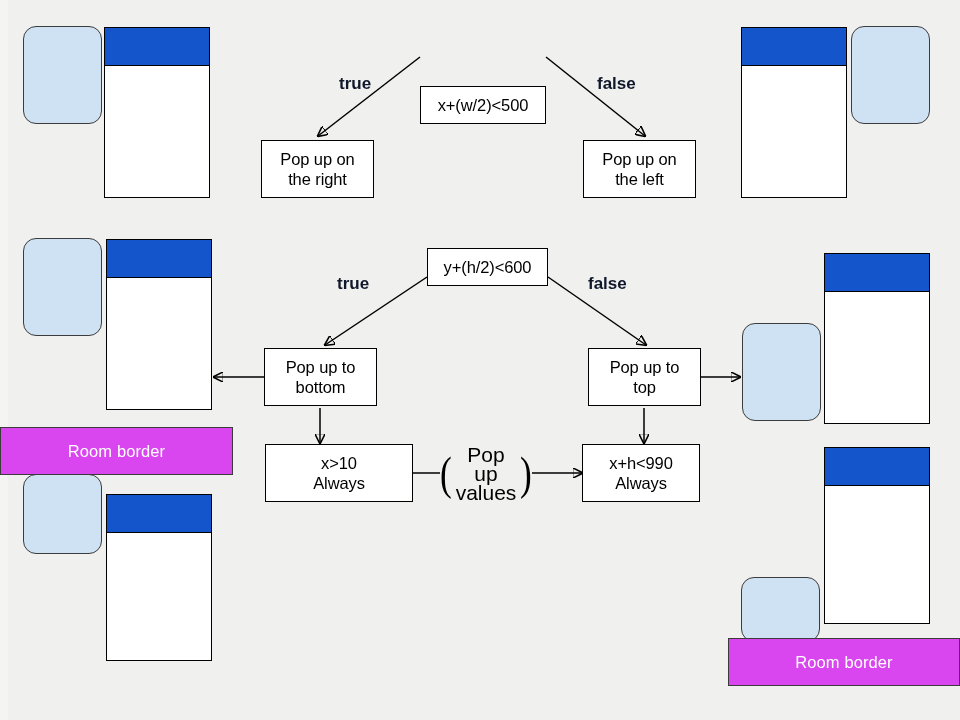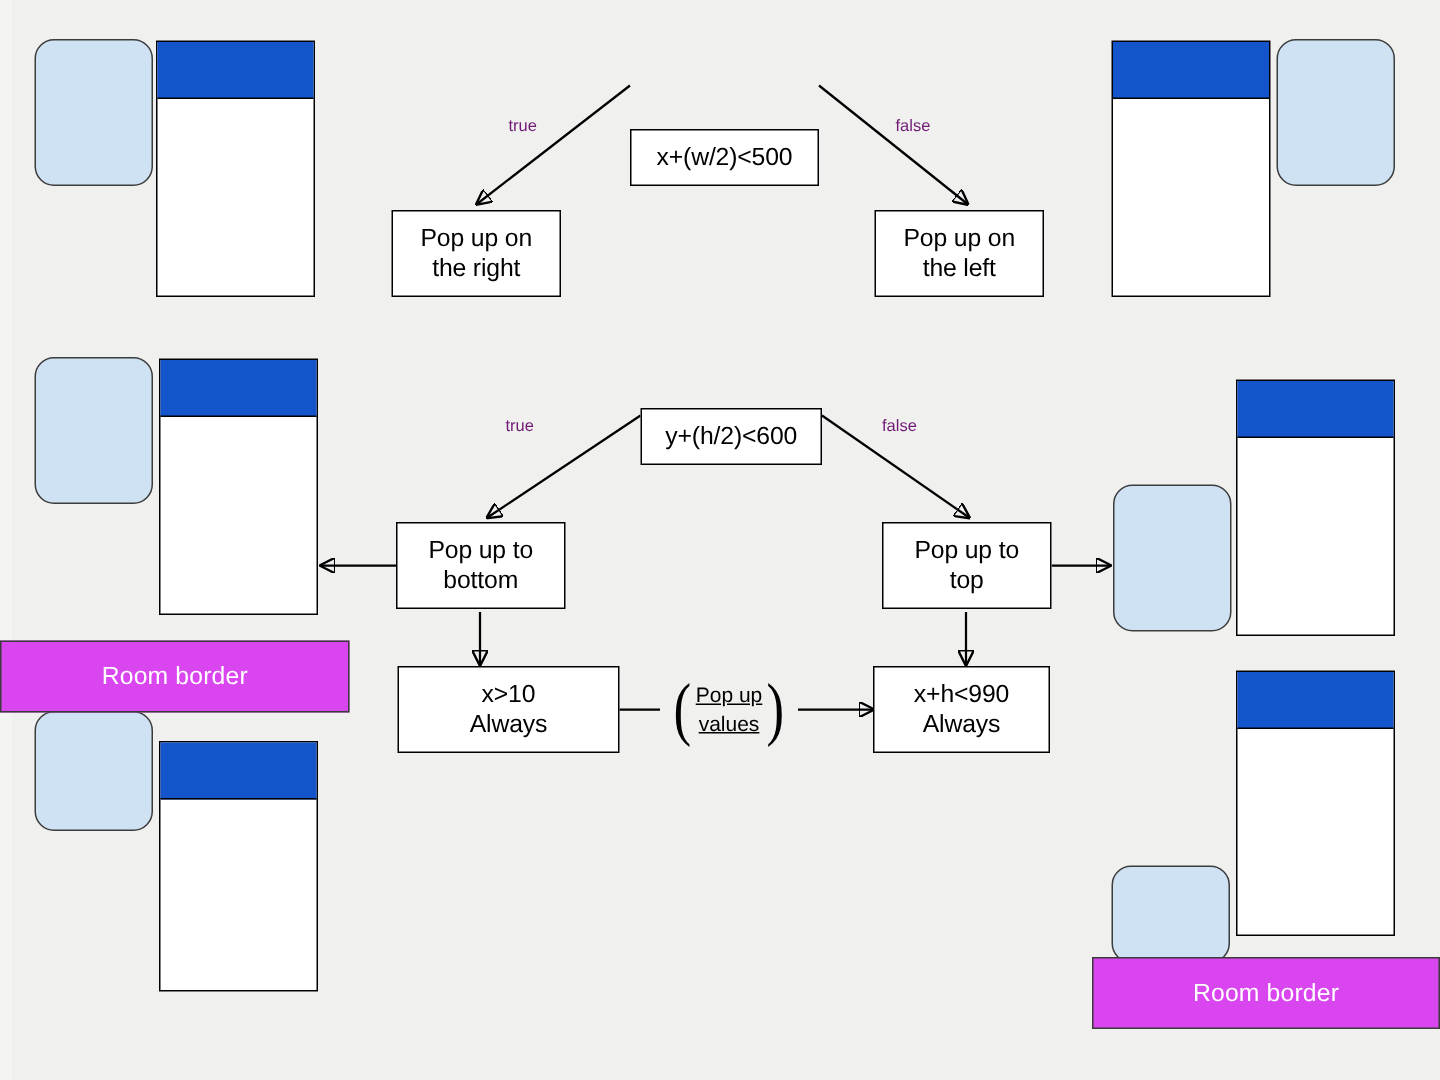--- a/index.html
+++ b/index.html
@@ -36,49 +36,49 @@
     color: #000000;
     font-size: 16.5px;
     line-height: 20px;
     white-space: pre-line;
     letter-spacing: -0.1px;
   }
 
   
   .edge-label {
     position: absolute;
-    color: #701a75;
-    font-size: 11px;
+    color: #0f172a;
+    font-size: 17px;
     line-height: 18px;
     white-space: nowrap;
+    font-weight: bold;
   }
 
   
   .paren-label {
     position: absolute;
     display: flex;
     align-items: center;
     justify-content: center;
     color: #000;
     white-space: nowrap;
   }
   .paren-label .paren {
     font-size: 47px;
     line-height: 42px;
     font-family: "Liberation Serif", serif;
     font-weight: 400;
     transform: scaleX(0.75);
   }
   .paren-label .paren-text {
-    font-size: 14px;
+    font-size: 21px;
     line-height: 19px;
     text-align: center;
     white-space: pre-line;
     padding: 0 1px;
-    text-decoration: underline;
   }
 
   
   .win {
     position: absolute;
     box-sizing: border-box;
     background: #ffffff;
     border: 1.4px solid #000000;
   }
   .win .titlebar {
@@ -188,21 +188,21 @@
   <div class="node" style="left:420px; top:38px; width:126px; height:38px;margin-top:48px;">x+(w/2)&lt;500</div>
 
   <div class="edge-label" style="left:339px; top:75px;">true</div>
   <div class="edge-label" style="left:597px; top:75px;">false</div>
 
   <div class="node" style="left:261px; top:140px; width:113px; height:58px;">Pop up on
 the right</div>
   <div class="node" style="left:583px; top:140px; width:113px; height:58px;">Pop up on
 the left</div>
 
-  <div class="node" style="left:427px; top:248px; width:121px; height:38px;margin-top:24px;">y+(h/2)&lt;600</div>
+  <div class="node" style="left:427px; top:248px; width:121px; height:38px;">y+(h/2)&lt;600</div>
 
   <div class="edge-label" style="left:337px; top:275px;">true</div>
   <div class="edge-label" style="left:588px; top:275px;">false</div>
 
   <div class="node" style="left:264px; top:348px; width:113px; height:58px;">Pop up to
 bottom</div>
   <div class="node" style="left:588px; top:348px; width:113px; height:58px;">Pop up to
 top</div>
 
   <div class="node" style="left:265px; top:444px; width:148px; height:58px;">x&gt;10

